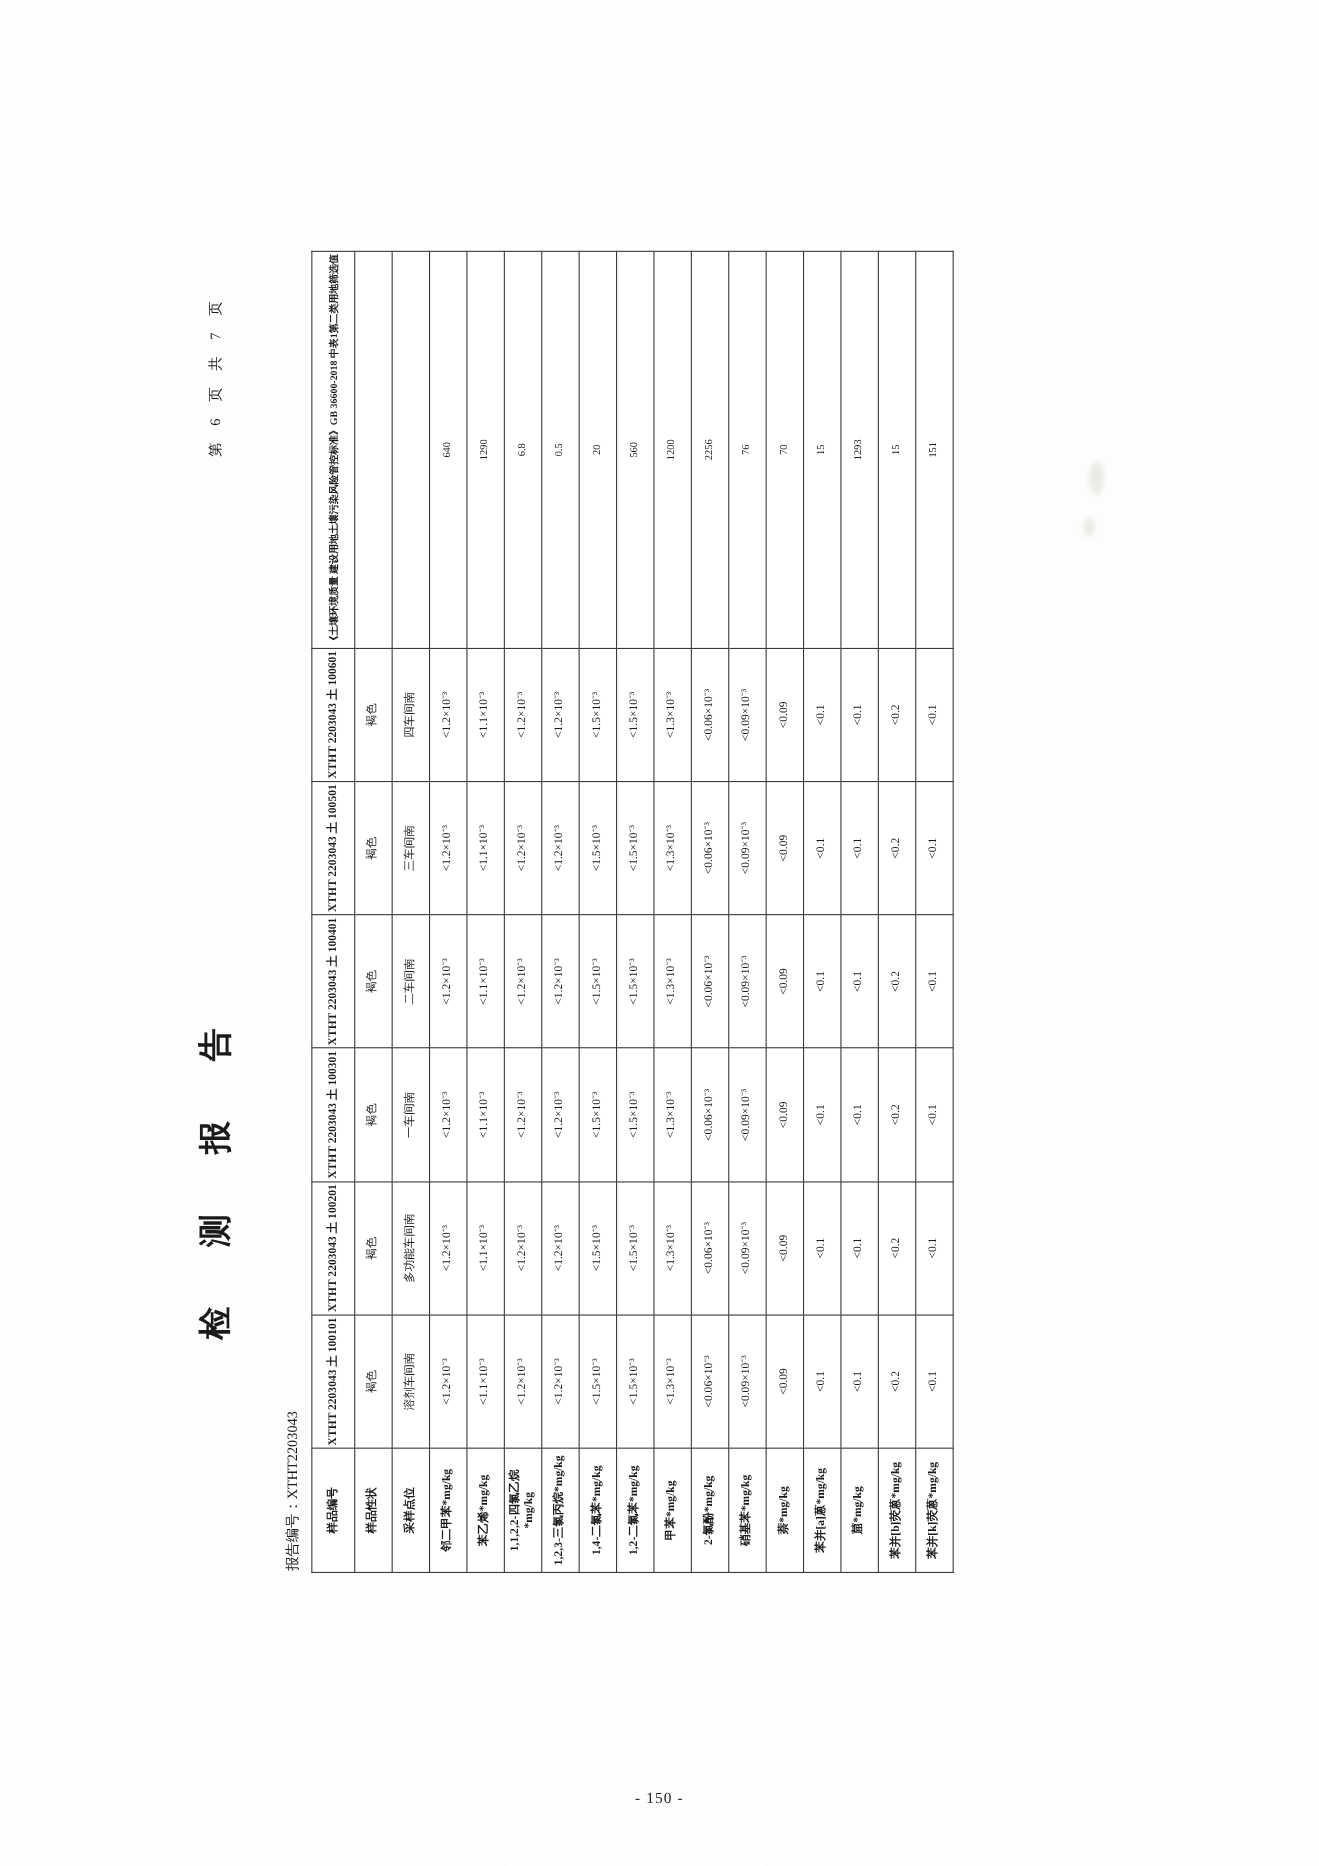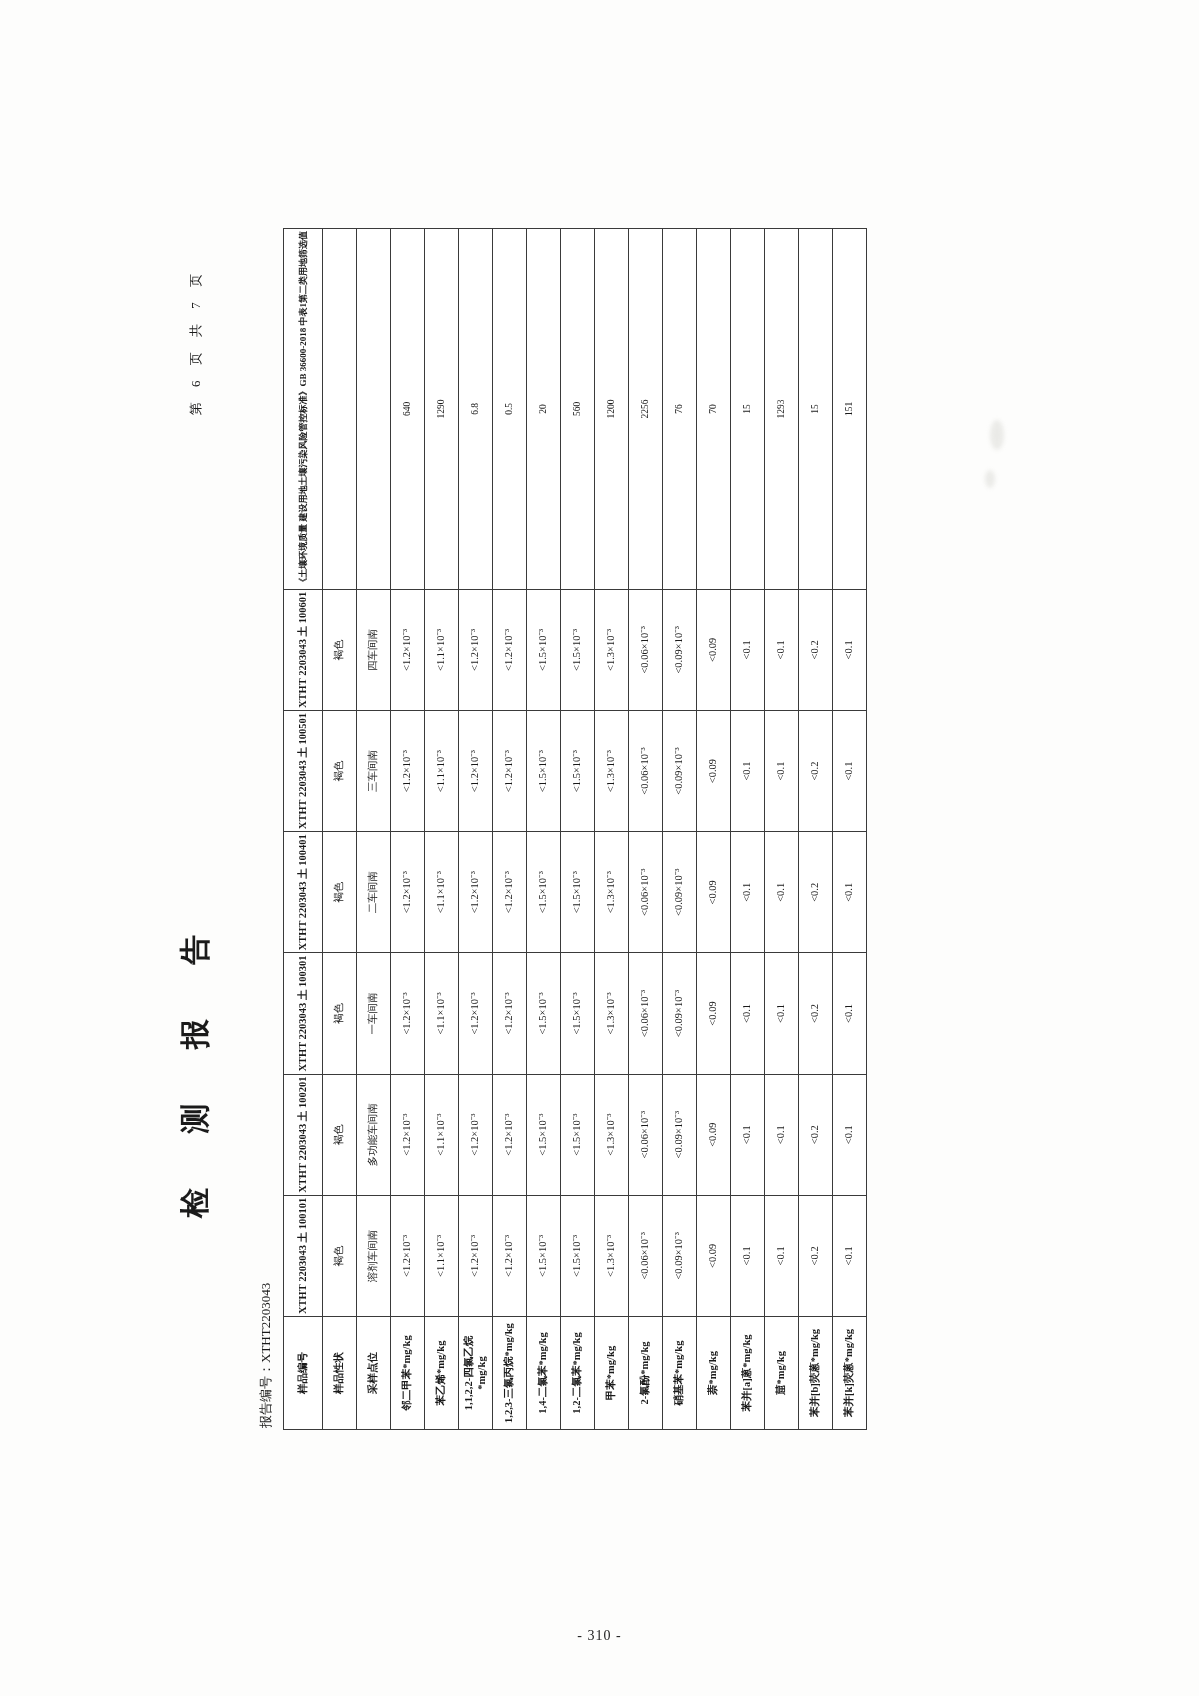--- a/index.html
+++ b/index.html
@@ -316,14 +316,14 @@
             <td>&lt;0.1</td>
             <td>&lt;0.1</td>
             <td class="limit">151</td>
           </tr>
         </tbody>
       </table>
 
     </div>
   </div>
 
-  <div class="footer-pageno">- 310 -</div>
+  <div class="footer-pageno">- 150 -</div>
 </div>
 
 </body></html>

